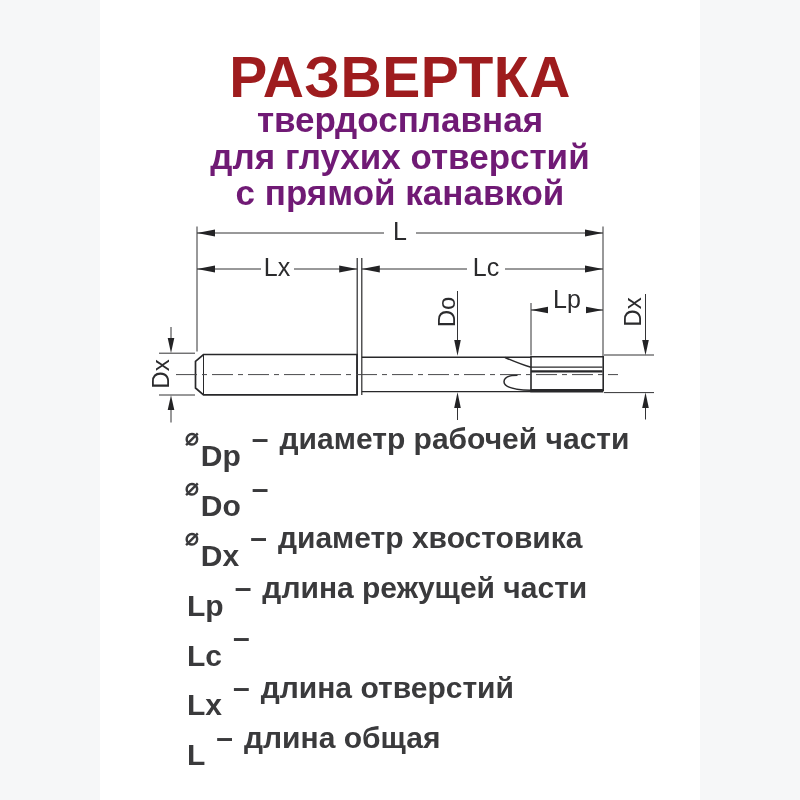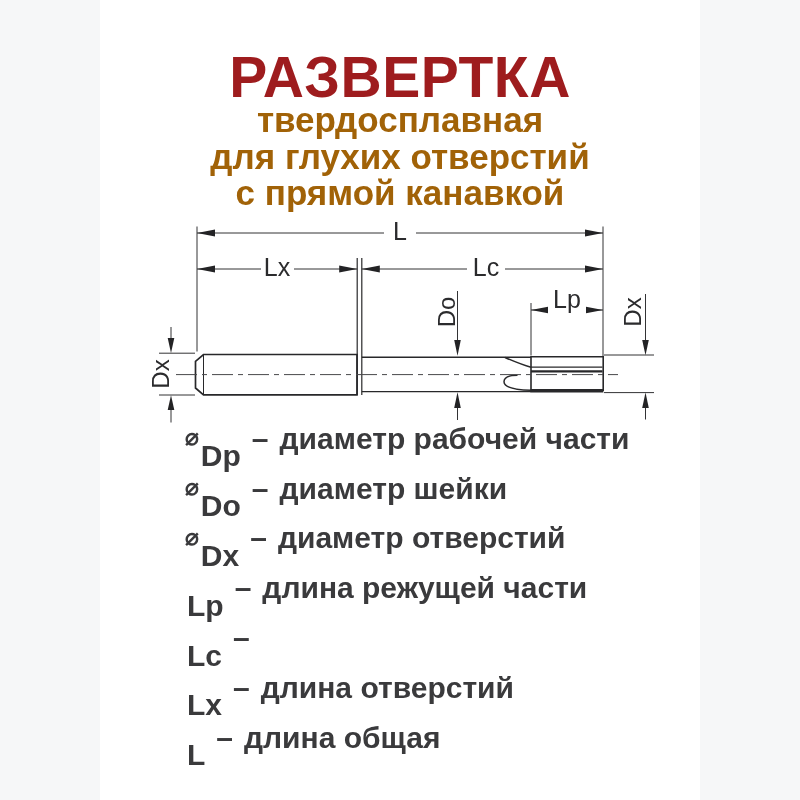--- a/index.html
+++ b/index.html
@@ -17,21 +17,21 @@
     position:absolute; top:46px; left:0; width:800px;
     text-align:center;
     font-size:57px; font-weight:700; letter-spacing:0.5px;
     color:#9e1c1e;
     line-height:62px;
   }
   .subtitles {
     position:absolute; top:102px; left:0; width:800px;
     text-align:center;
     font-size:35px; font-weight:700;
-    color:#a16207;
+    color:#701a75;
   }
   .subtitle-line { line-height:36.5px; }
   svg.diagram { position:absolute; left:0; top:0; width:800px; height:800px; }
   svg text {
     font-family:"Liberation Sans", sans-serif;
     font-size:25px; fill:#2b2b2d; font-weight:400;
   }
   svg text.rot { font-size:24px; }
   .legend { position:absolute; left:185px; top:414px; }
   .legend-row {
@@ -147,27 +147,26 @@
   <div class="legend-row">
     <span class="legend-prefix">⌀</span>
       <span class="legend-symbol">Dp</span>
       <span class="legend-dash">–</span>
       <span class="legend-text">диаметр рабочей части</span>
   </div>
   <div class="legend-row">
     <span class="legend-prefix">⌀</span>
       <span class="legend-symbol">Do</span>
       <span class="legend-dash">–</span>
-      <span class="legend-text">диаметр шейки</span>
   </div>
   <div class="legend-row">
     <span class="legend-prefix">⌀</span>
       <span class="legend-symbol">Dx</span>
       <span class="legend-dash">–</span>
-      <span class="legend-text">диаметр отверстий</span>
+      <span class="legend-text">диаметр хвостовика</span>
   </div>
   <div class="legend-row">
     <span class="legend-prefix"></span>
       <span class="legend-symbol">Lp</span>
       <span class="legend-dash">–</span>
       <span class="legend-text">длина режущей части</span>
   </div>
   <div class="legend-row">
     <span class="legend-prefix"></span>
       <span class="legend-symbol">Lc</span>

